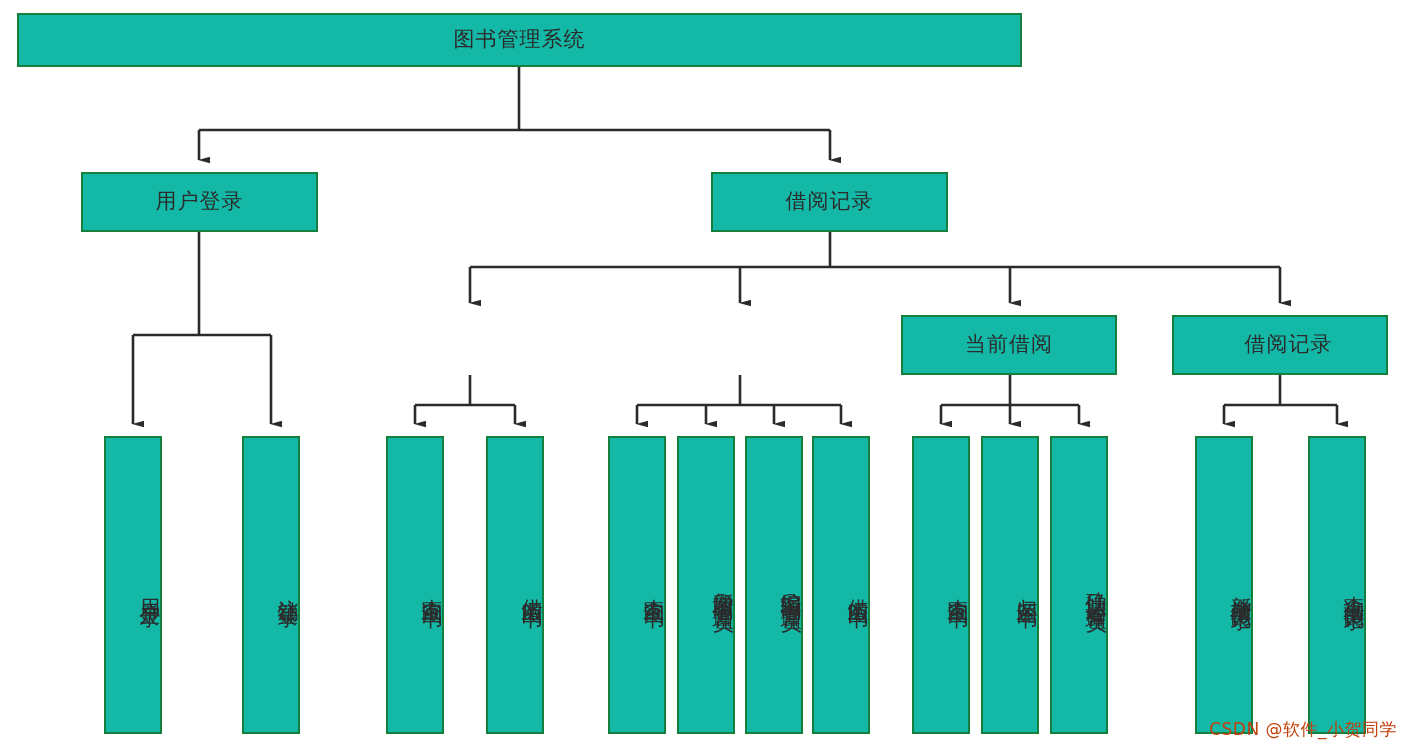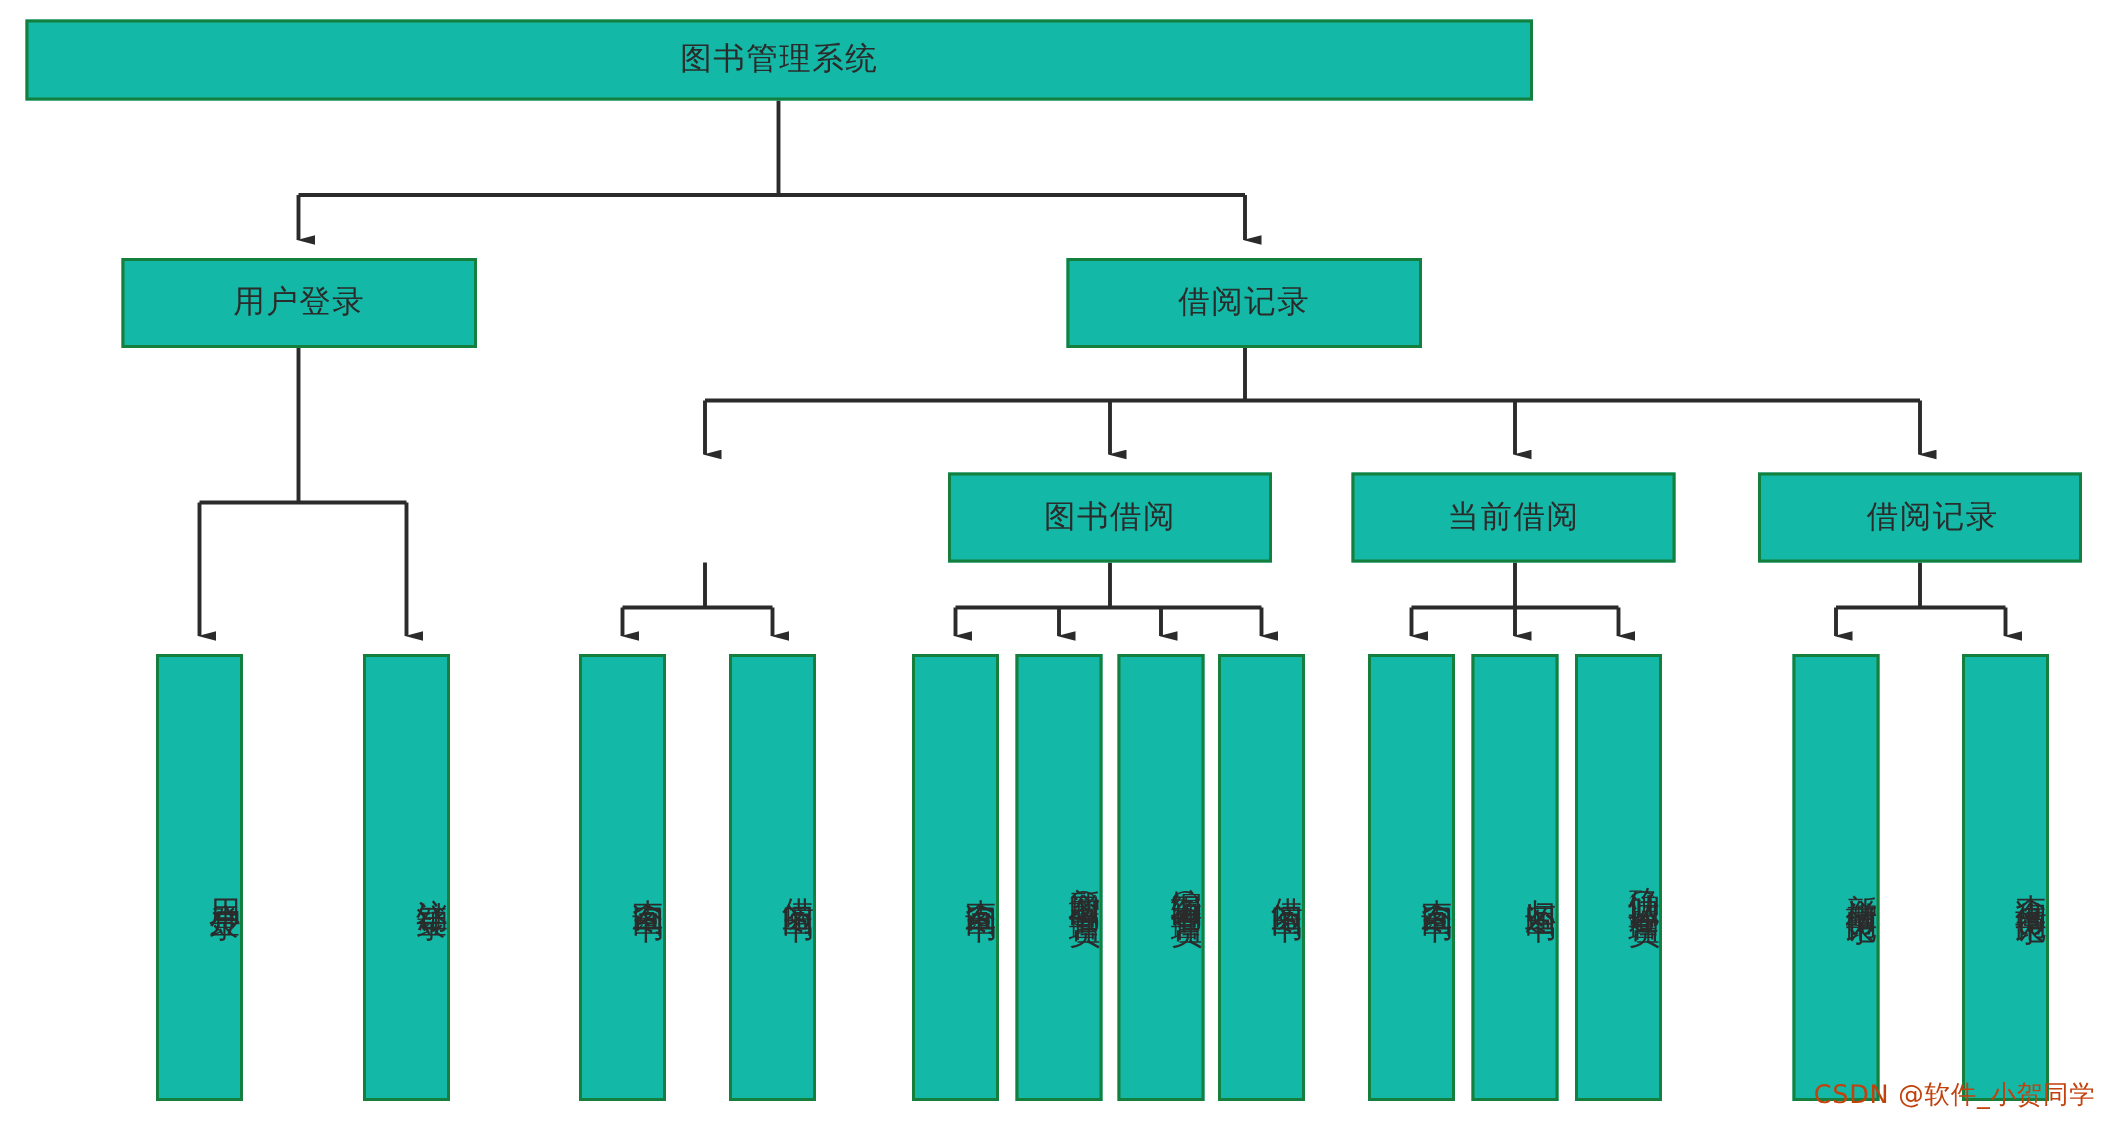--- a/index.html
+++ b/index.html
@@ -125,23 +125,20 @@
     <span>图书管理系统</span>
   </div>
 
   <div class="node horiz" style="left:81px; top:172px; width:237px; height:60px;">
     <span>用户登录</span>
   </div>
   <div class="node horiz" style="left:711px; top:172px; width:237px; height:60px;">
     <span>借阅记录</span>
   </div>
 
-  <div class="node horiz" style="left:632px; top:315px; width:216px; height:60px;">
-    <span>图书借阅</span>
-  </div>
   <div class="node horiz" style="left:901px; top:315px; width:216px; height:60px;">
     <span>当前借阅</span>
   </div>
   <div class="node horiz" style="left:1172px; top:315px; width:216px; height:60px;padding-left:17px;">
     <span>借阅记录</span>
   </div>
 
   <div class="node vert" style="left:104px; top:436px; width:58px; height:298px;">
     <span class="vtext">用户登录</span>
   </div>

